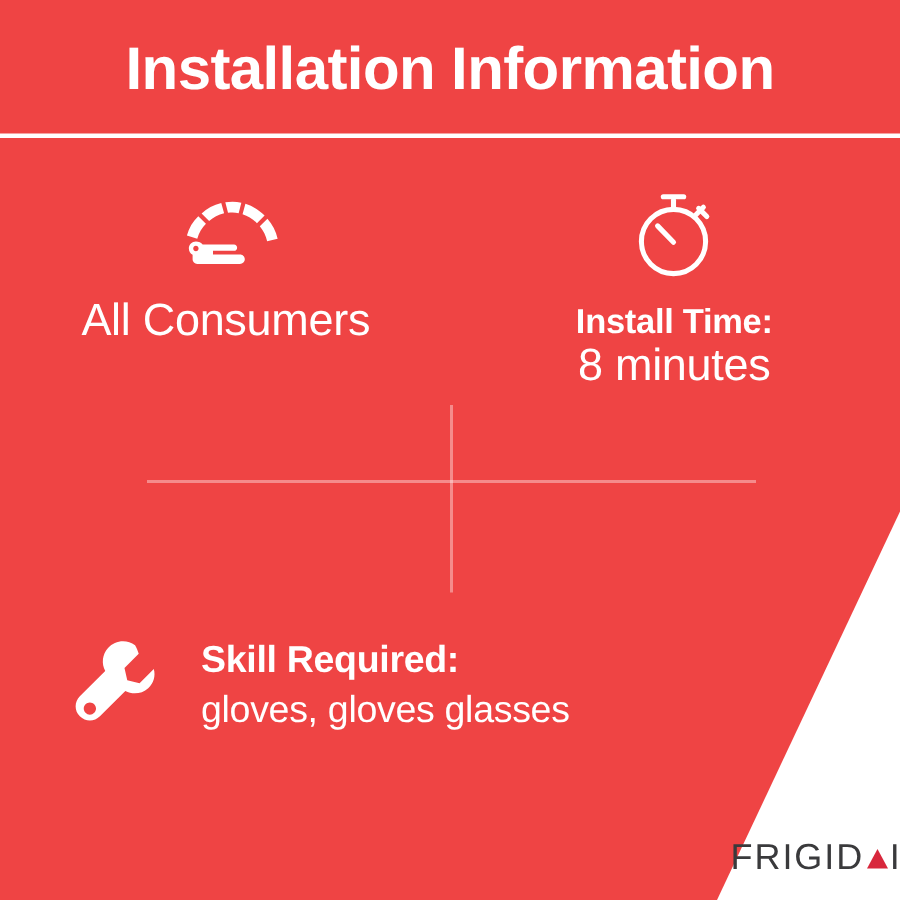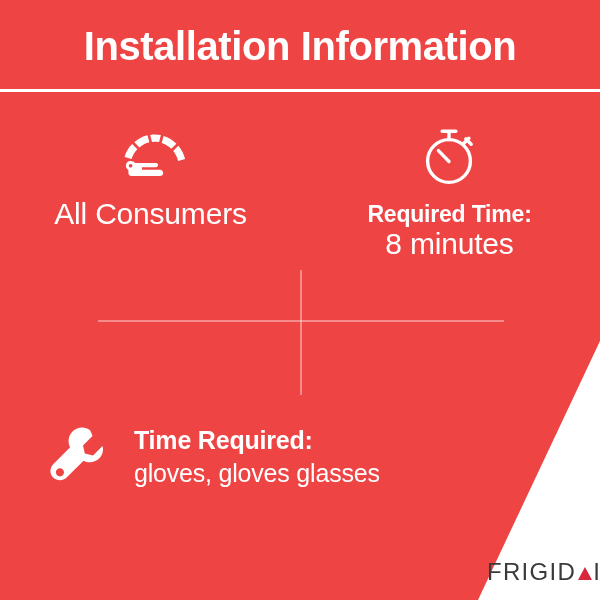--- a/index.html
+++ b/index.html
@@ -238,21 +238,21 @@
 
             <line x1="22.2" y1="6.2" x2="35.8" y2="6.2"></line>
 
             <line x1="45.8" y1="13.9" x2="51.2" y2="19.3"></line>
             <line x1="43.3" y1="18.8" x2="48.9" y2="13.2"></line>
 
             <line x1="29" y1="36.5" x2="18.4" y2="25.6"></line>
           </g>
         </svg>
       </div>
-      <div class="stat-label">Required Time:</div>
+      <div class="stat-label">Install Time:</div>
       <div class="stat-value">8 minutes</div>
     </div>
 
     <div id="column-divider"></div>
   </div>
 
   <div id="section-divider"></div>
 
   <div id="tools-row">
     <div id="tools-icon-wrap">
@@ -260,21 +260,21 @@
         <path d="M50.6,6.6 C44.6,2.2 36.2,3.0 31.2,8.6 C27.0,13.2 26.4,19.8 29.2,25.0
                  L11.0,43.2 C7.0,47.2 7.0,53.6 11.0,57.6 C15.0,61.6 21.4,61.6 25.4,57.6
                  L43.6,39.4 C48.8,42.2 55.4,41.6 60.0,37.4 L60.0,37.4
                  C64.0,33.8 65.4,28.4 64.0,23.6 L53.8,33.8 L45.0,31.8 L43.0,23.0 L53.2,12.8
                  C52.5,10.4 51.7,8.3 50.6,6.6 Z
                  M18.2,47.6 C20.6,47.6 22.6,49.6 22.6,52.0 C22.6,54.4 20.6,56.4 18.2,56.4
                  C15.8,56.4 13.8,54.4 13.8,52.0 C13.8,49.6 15.8,47.6 18.2,47.6 Z" transform="translate(-4,-2) scale(0.93)" fill="#ffffff"></path>
       </svg>
     </div>
     <div id="tools-text">
-      <div id="tools-label">Time Required:</div>
+      <div id="tools-label">Skill Required:</div>
       <div id="tools-value">gloves, gloves glasses</div>
     </div>
   </div>
 
   <div id="brand-logo">
     <span class="brand-part">FRIGID</span>
     <span id="brand-triangle"></span>
     <span class="brand-part">IRE</span>
   </div>
 

